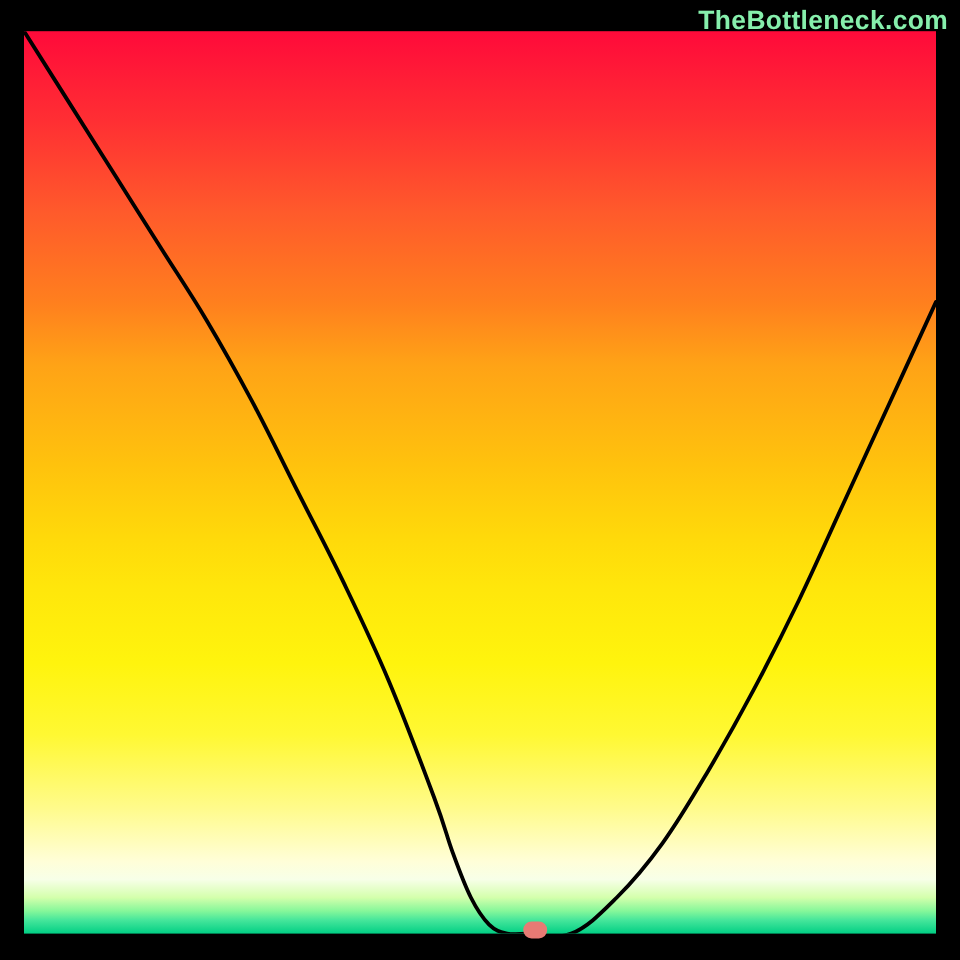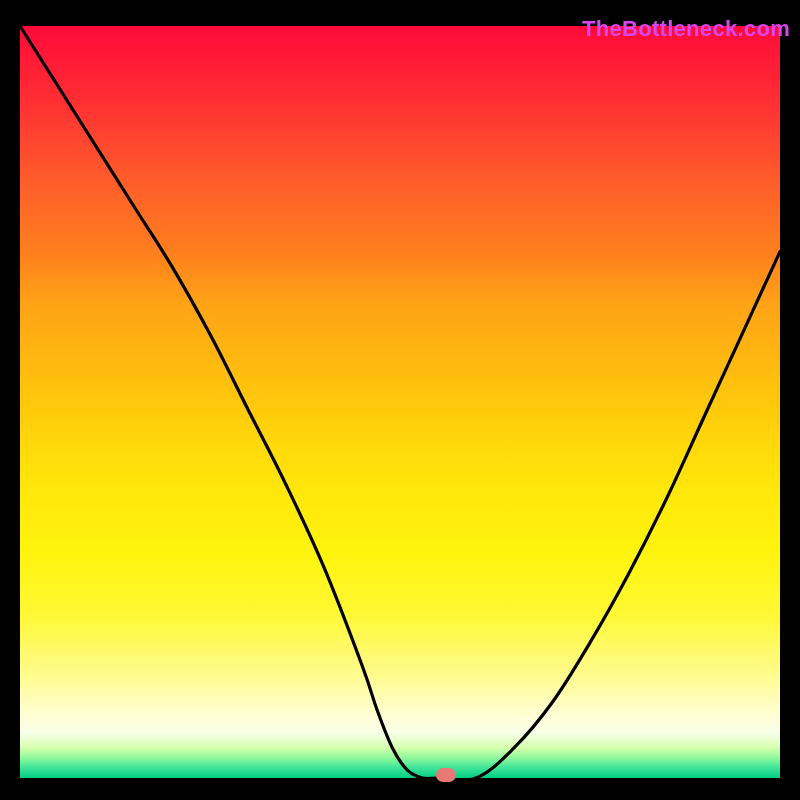--- a/index.html
+++ b/index.html
@@ -12,23 +12,23 @@
     font-family: Arial, Helvetica, sans-serif;
   }
   .frame {
     position: relative;
     width: 800px;
     height: 800px;
     background: #000;
   }
   .watermark {
     position: absolute;
-    top: 16px;
+    top: 4px;
     right: 10px;
-    color: #d946ef;
+    color: #86efac;
     font-size: 22px;
     font-weight: 600;
     letter-spacing: 0.3px;
     z-index: 5;
   }
   .plot {
     position: absolute;
     left: 20px;
     top: 26px;
     width: 760px;

